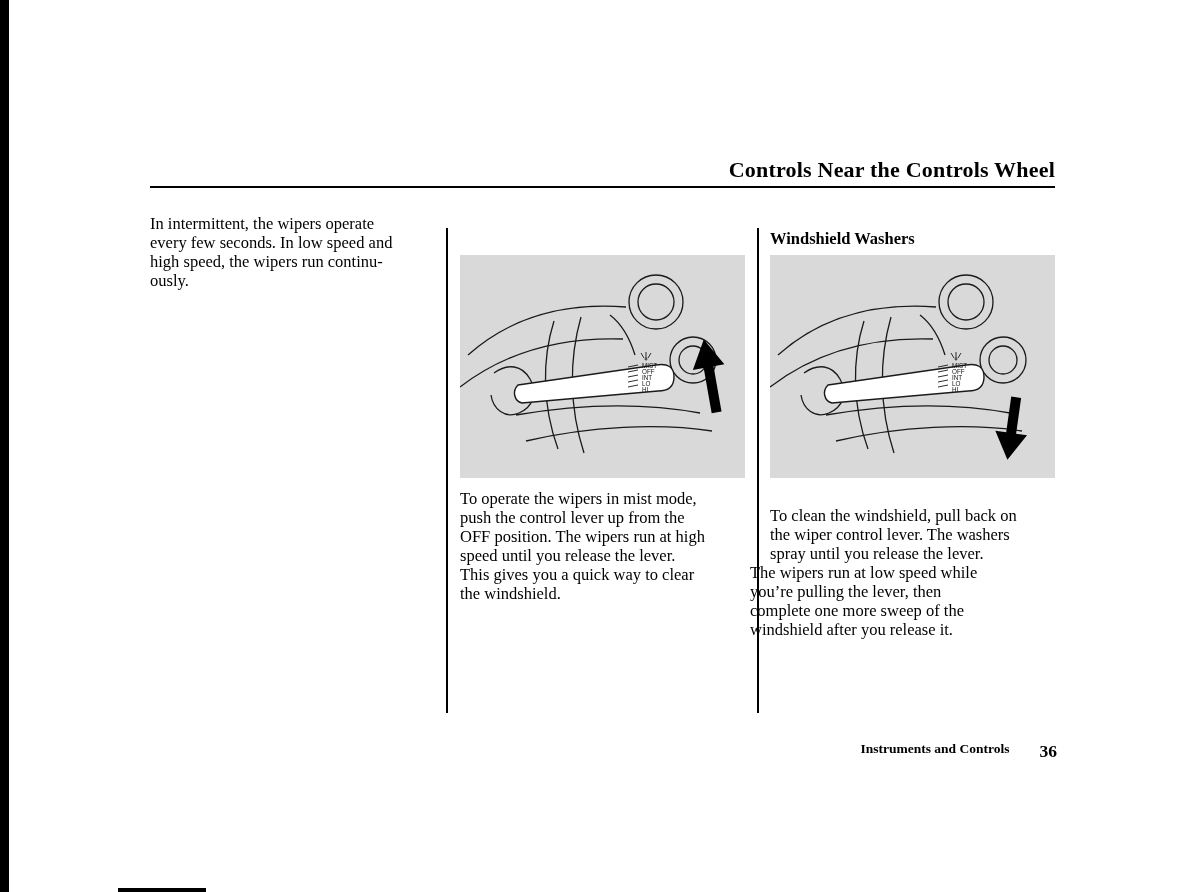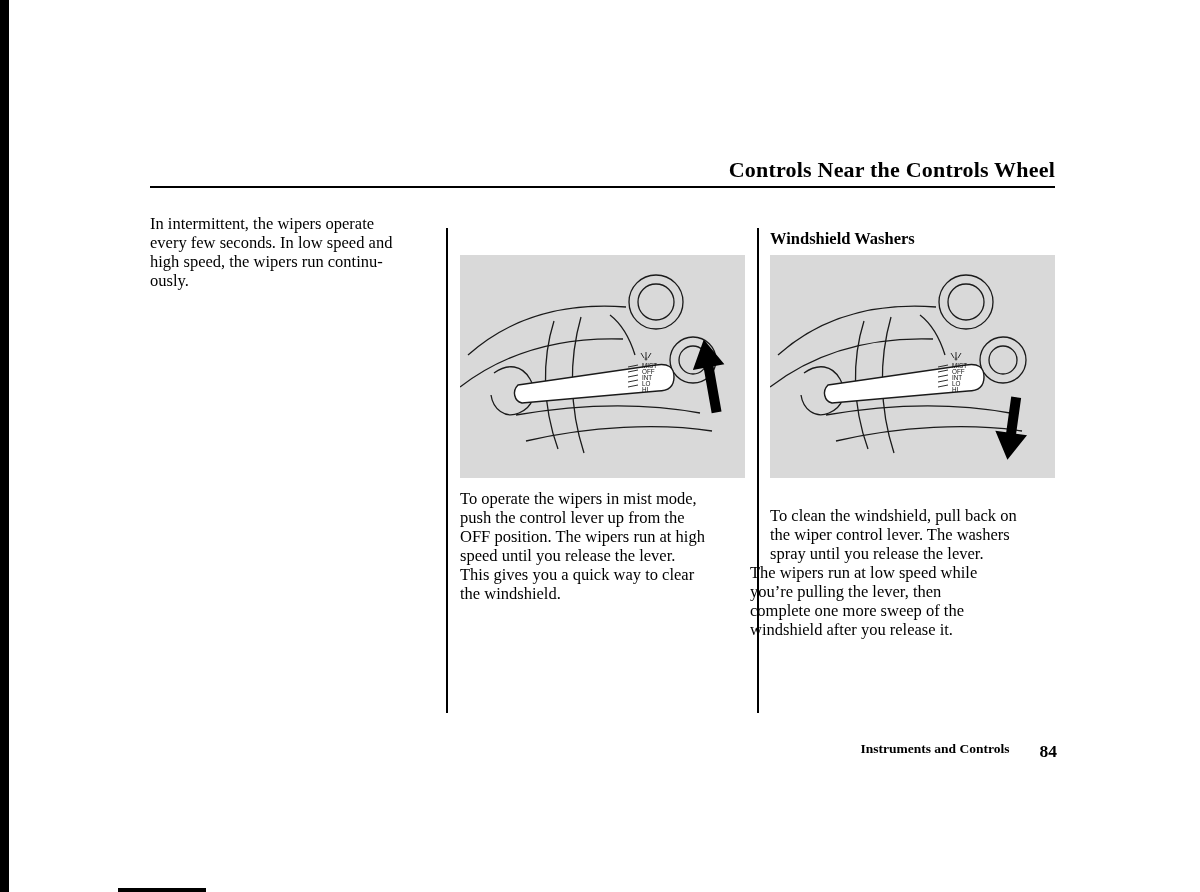--- a/index.html
+++ b/index.html
@@ -161,14 +161,14 @@
 <div class="para col3-para1">To clean the windshield, pull back on
 the wiper control lever. The washers
 spray until you release the lever.</div>
 <div class="para col3-para2">The wipers run at low speed while
 you’re pulling the lever, then
 complete one more sweep of the
 windshield after you release it.</div>
 
 <div class="footer">
   <span class="footer-section">Instruments and Controls</span>
-  <span class="footer-page">84</span>
+  <span class="footer-page">36</span>
 </div>
 
 </body></html>

